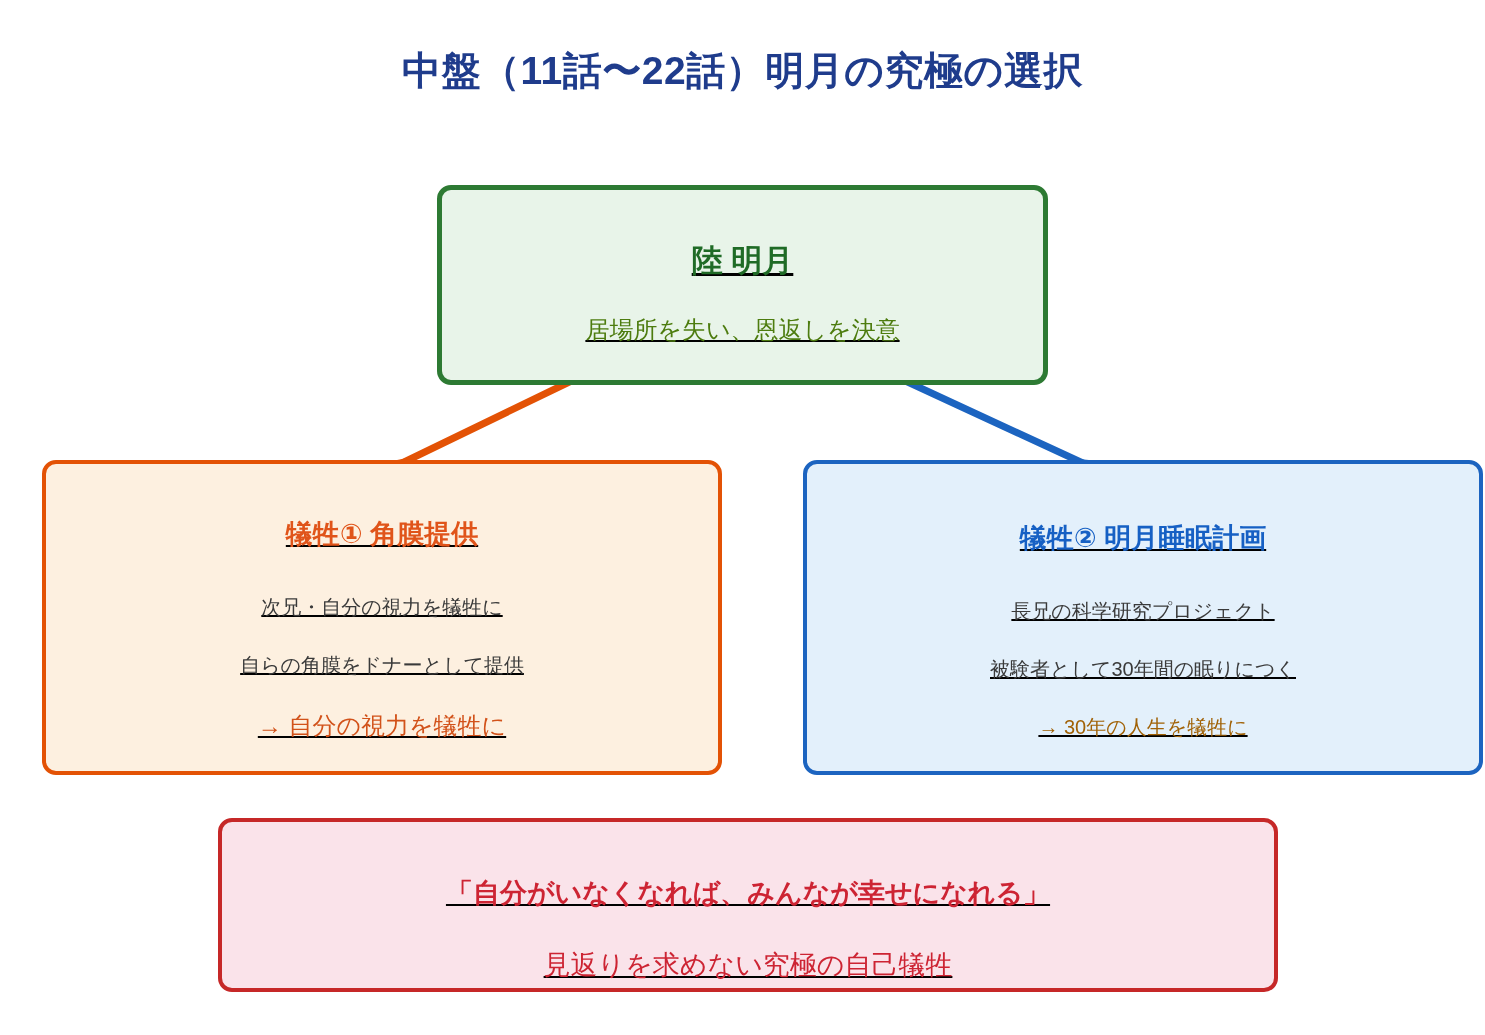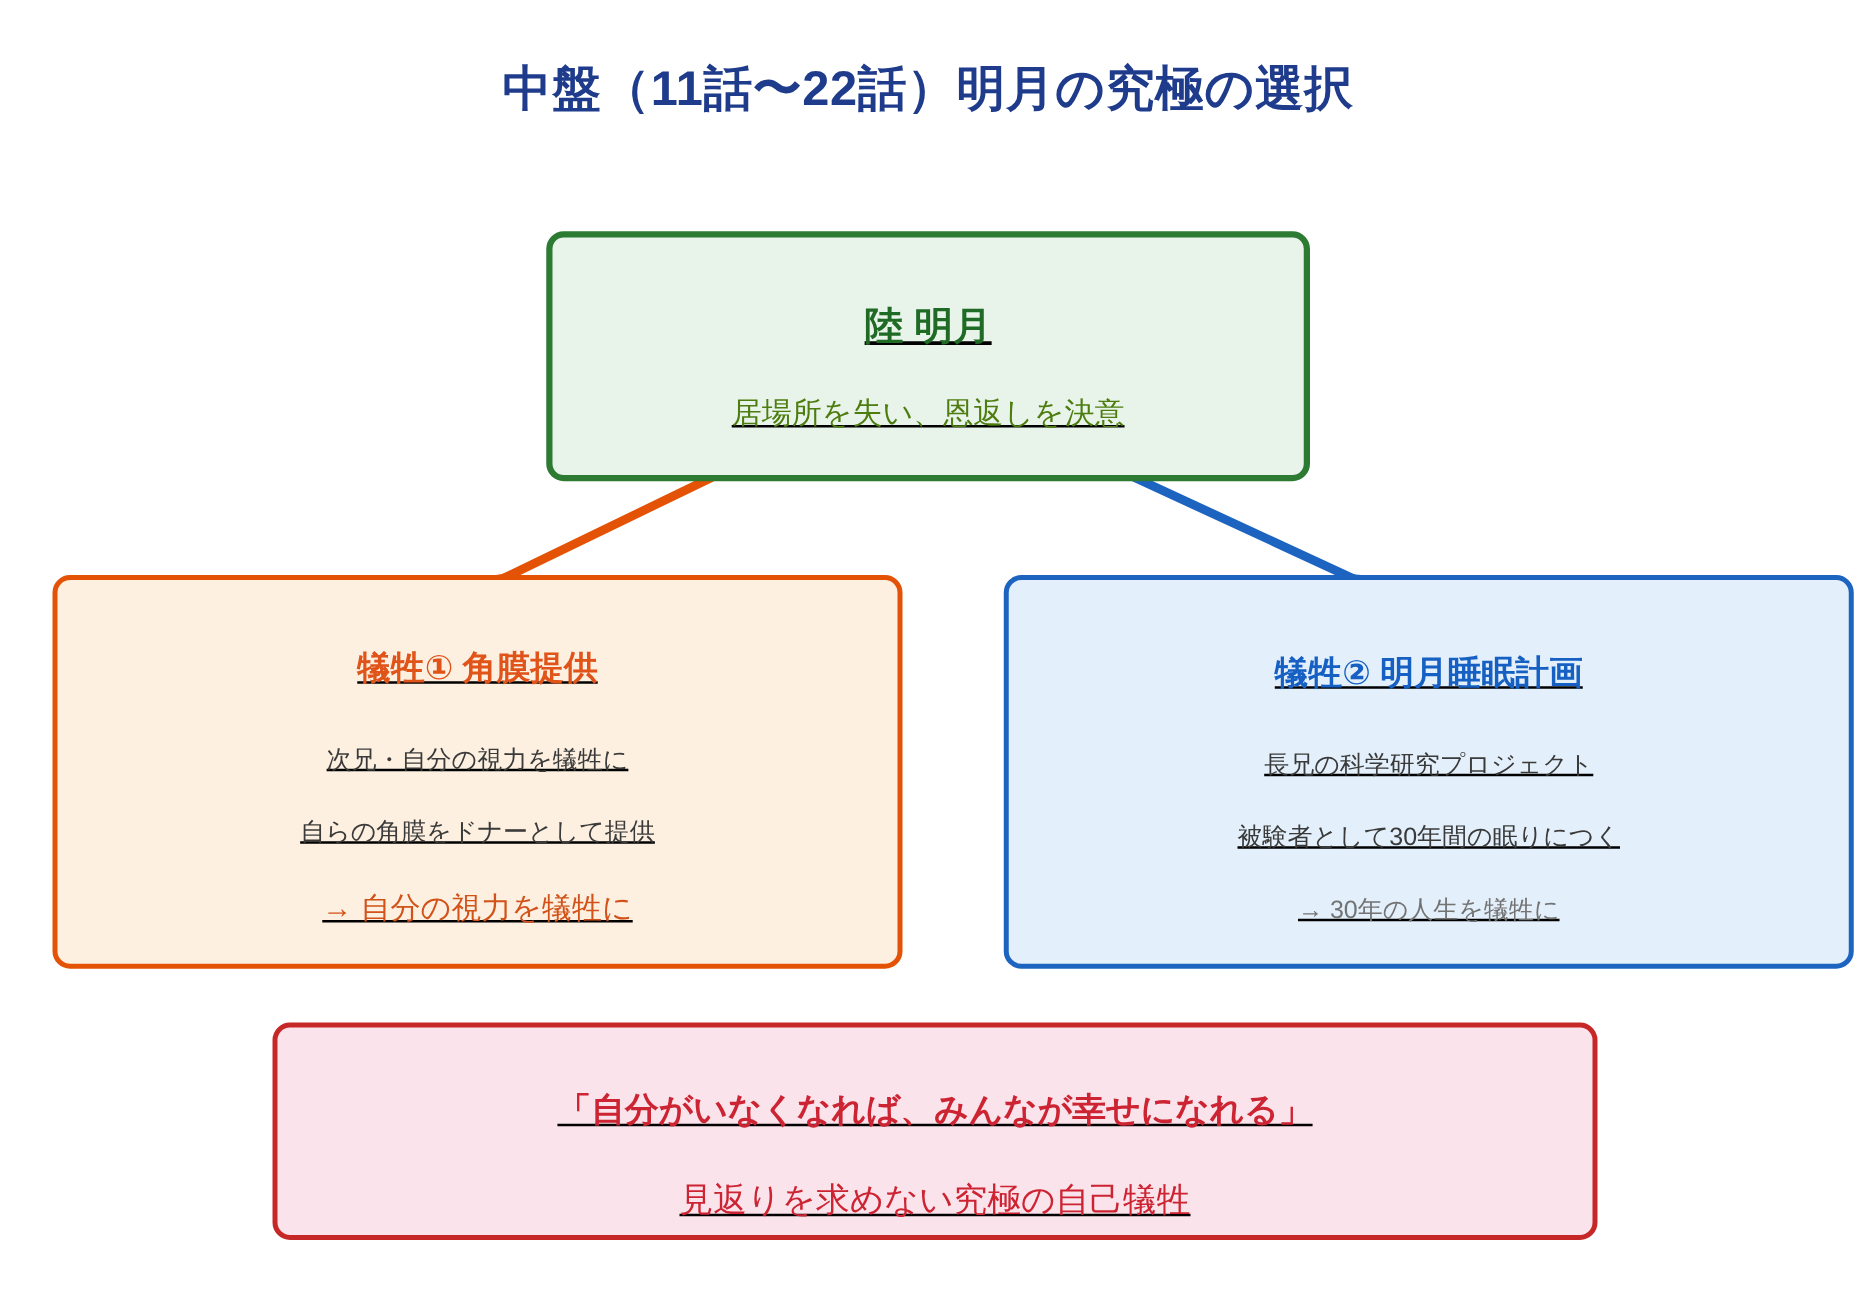--- a/index.html
+++ b/index.html
@@ -131,34 +131,34 @@
     color: #1660c4;
     margin-bottom: 42px;
   }
   #node-sacrifice-2 .node-line {
     font-size: 20px;
     color: #3a3a3a;
     margin-bottom: 31px;
   }
   #node-sacrifice-2 .node-conclusion {
     font-size: 20px;
-    color: #737373;
+    color: #a16207;
     white-space: nowrap;
   }
 
   
   #node-conclusion {
     left: 218px;
     top: 818px;
     width: 1060px;
     height: 174px;
     border-width: 4px;
     border-color: #c62828;
     background: #fae3ea;
-    justify-content: flex-start;
+    justify-content: center;
     padding-top: 48px;
   }
   #node-conclusion .quote-line {
     font-size: 27px;
     font-weight: 700;
     color: #cd2433;
     margin-bottom: 36px;
     white-space: nowrap;
   }
   #node-conclusion .sub-line {

